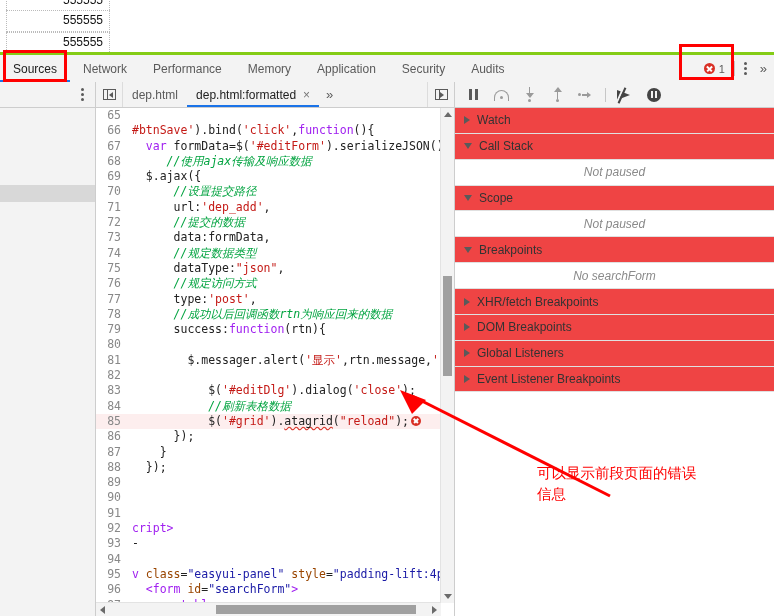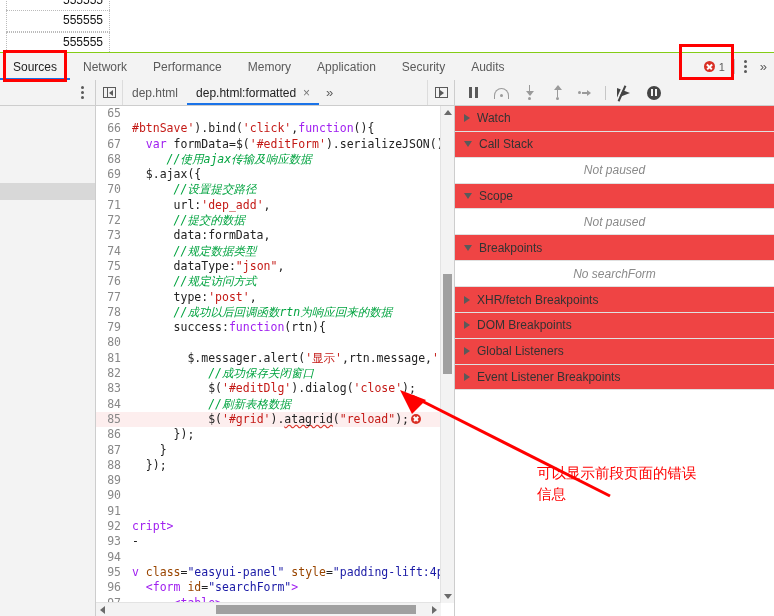--- a/index.html
+++ b/index.html
@@ -14,21 +14,21 @@
   .page-area{position:absolute;left:0;top:0;width:774px;height:52px;background:#fff;overflow:hidden;}
   .pg-cell{position:absolute;border:1px dotted #bbb;background:#fff;
            font-family:"Liberation Sans",sans-serif;font-size:12px;color:#111;
            text-align:right;padding-right:6px;box-sizing:border-box;line-height:18px;}
   .pg-c1{left:6px;top:-10px;width:104px;height:22px;}
   .pg-c2{left:6px;top:10px;width:104px;height:22px;}
   .pg-c3{left:6px;top:32px;width:104px;height:22px;}
 
   
   .devtools{position:absolute;left:0;top:52px;width:774px;height:564px;background:#fff;
-            border-top:1px solid #84cc16;box-sizing:border-box;}
+            border-top:3px solid #84cc16;box-sizing:border-box;}
 
   
   .maintabs{position:relative;height:27px;background:#f3f3f3;border-bottom:1px solid #cdcdcd;
             display:flex;align-items:stretch;}
   .mtab{display:flex;align-items:center;padding:0 13px;font-size:12px;color:#5a5a5a;
         white-space:nowrap;cursor:default;}
   .mtab.sel{color:#222;box-shadow:inset 0 -2px 0 #1a73e8;}
   .mtabs-right{margin-left:auto;display:flex;align-items:center;padding-right:2px;}
   .errbadge{display:flex;align-items:center;gap:4px;padding:0 7px 0 5px;font-size:11px;color:#5a5a5a;}
   .errdot{width:11px;height:11px;border-radius:50%;background:#d93025;position:relative;display:inline-block;}
@@ -247,21 +247,21 @@
               <div class="cline"><span class="gut">72</span><span class="ctext"><span class="k-cmt">      //提交的数据</span></span></div>
               <div class="cline"><span class="gut">73</span><span class="ctext"><span class="k-plain">      data:formData,</span></span></div>
               <div class="cline"><span class="gut">74</span><span class="ctext"><span class="k-cmt">      //规定数据类型</span></span></div>
               <div class="cline"><span class="gut">75</span><span class="ctext"><span class="k-plain">      dataType:</span><span class="k-str">"json"</span><span class="k-plain">,</span></span></div>
               <div class="cline"><span class="gut">76</span><span class="ctext"><span class="k-cmt">      //规定访问方式</span></span></div>
               <div class="cline"><span class="gut">77</span><span class="ctext"><span class="k-plain">      type:</span><span class="k-str">'post'</span><span class="k-plain">,</span></span></div>
               <div class="cline"><span class="gut">78</span><span class="ctext"><span class="k-cmt">      //成功以后回调函数rtn为响应回来的数据</span></span></div>
               <div class="cline"><span class="gut">79</span><span class="ctext"><span class="k-plain">      success:</span><span class="k-kw">function</span><span class="k-plain">(</span><span class="k-plain">rtn</span><span class="k-plain">){</span></span></div>
               <div class="cline"><span class="gut">80</span><span class="ctext"></span></div>
               <div class="cline"><span class="gut">81</span><span class="ctext"><span class="k-plain">        $.</span><span class="k-plain">messager</span><span class="k-plain">.</span><span class="k-plain">alert</span><span class="k-plain">(</span><span class="k-str">'显示'</span><span class="k-plain">,rtn.message,</span><span class="k-str">'inf</span></span></div>
-              <div class="cline"><span class="gut">82</span><span class="ctext"><span class="k-cmt">           //成功保存关闭窗口</span></span></div>
+              <div class="cline"><span class="gut">82</span></div>
               <div class="cline"><span class="gut">83</span><span class="ctext"><span class="k-plain">           $(</span><span class="k-str">'#editDlg'</span><span class="k-plain">).</span><span class="k-plain">dialog</span><span class="k-plain">(</span><span class="k-str">'close'</span><span class="k-plain">);</span></span></div>
               <div class="cline"><span class="gut">84</span><span class="ctext"><span class="k-cmt">           //刷新表格数据</span></span></div>
               <div class="cline err"><span class="gut">85</span><span class="ctext"><span class="k-plain">           $(</span><span class="k-str">'#grid'</span><span class="k-plain">).</span><span class="k-plain squig">atagrid</span><span class="k-plain">(</span><span class="k-str">"reload"</span><span class="k-plain">);</span><span class="errmark"></span></span></div>
               <div class="cline"><span class="gut">86</span><span class="ctext"><span class="k-plain">      });</span></span></div>
               <div class="cline"><span class="gut">87</span><span class="ctext"><span class="k-plain">    }</span></span></div>
               <div class="cline"><span class="gut">88</span><span class="ctext"><span class="k-plain">  });</span></span></div>
               <div class="cline"><span class="gut">89</span><span class="ctext"></span></div>
               <div class="cline"><span class="gut">90</span><span class="ctext"></span></div>
               <div class="cline"><span class="gut">91</span><span class="ctext"></span></div>
               <div class="cline"><span class="gut">92</span><span class="ctext"><span class="k-tag">cript&gt;</span></span></div>

